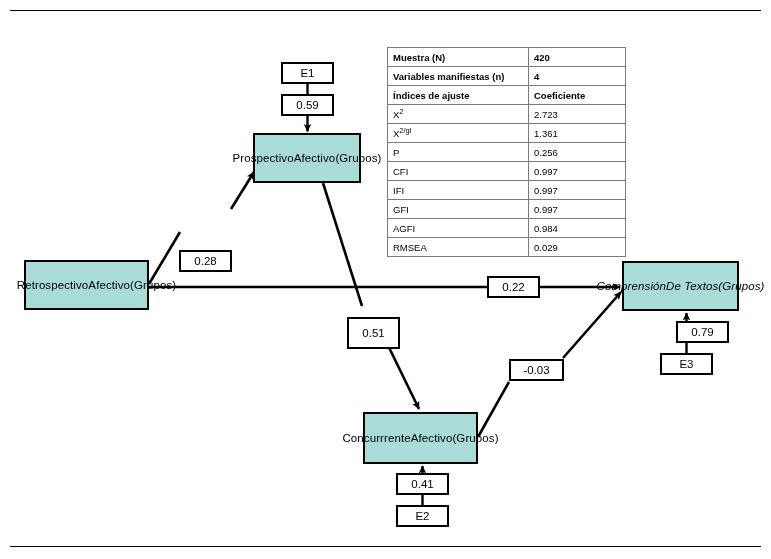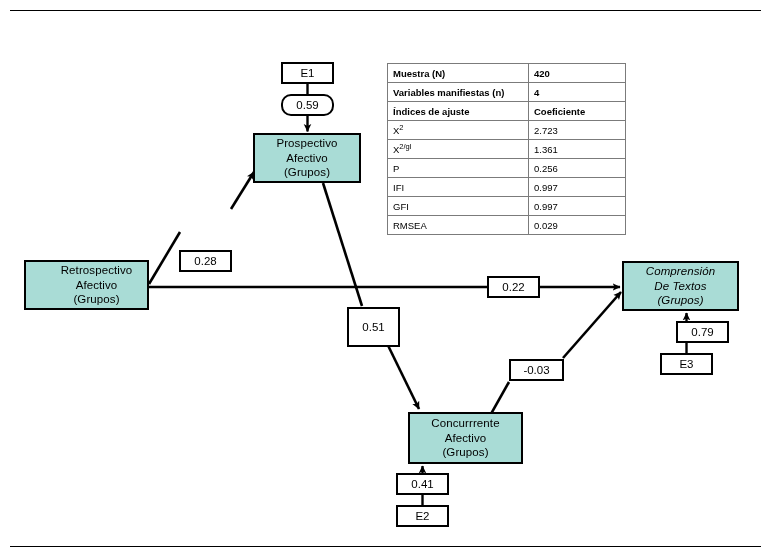--- a/index.html
+++ b/index.html
@@ -34,21 +34,21 @@
   #rule-top { top: 10px; }
   #rule-bottom { top: 546px; }
 
   
   .construct {
     position: absolute;
     box-sizing: border-box;
     background: #a9dcd6;
     border: 2.2px solid #000000;
     display: flex;
-    flex-direction: column;
+    flex-direction: row;
     align-items: center;
     justify-content: center;
     font-size: 11.5px;
     line-height: 14.5px;
     color: #000000;
     text-align: right;
     letter-spacing: 0.1px;
   }
   .construct span { display: block; white-space: nowrap; }
 
@@ -80,21 +80,20 @@
 
   
   #fit-table {
     position: absolute;
     left: 387px;
     top: 47px;
     width: 216px;
     border-collapse: collapse;
     background: #ffffff;
     table-layout: fixed;
-    margin-top: 16px;
   }
   #fit-table td {
     border: 1px solid #7b7b7b;
     font-size: 9.5px;
     color: #000000;
     padding: 3px 5px 3px 5px;
     height: 12px;
     vertical-align: middle;
     white-space: nowrap;
     overflow: hidden;
@@ -146,42 +145,42 @@
     <span>Afectivo</span>
     <span>(Grupos)</span>
   </div>
 
   <div class="construct" id="c-prospectivo" style="left:253px; top:133px; width:108px; height:50px;">
     <span>Prospectivo</span>
     <span>Afectivo</span>
     <span>(Grupos)</span>
   </div>
 
-  <div class="construct" id="c-concurrrente" style="left:363px; top:412px; width:115px; height:52px;margin-left:45px;">
+  <div class="construct" id="c-concurrrente" style="left:363px; top:412px; width:115px; height:52px;">
     <span>Concurrrente</span>
     <span>Afectivo</span>
     <span>(Grupos)</span>
   </div>
 
   <div class="construct" id="c-comprension" style="left:622px; top:261px; width:117px; height:50px;font-style:italic;">
     <span>Comprensión</span>
     <span>De Textos</span>
     <span>(Grupos)</span>
   </div>
 
   <div class="minibox" style="left:281px; top:62px; width:53px; height:22px;">E1</div>
   <div class="minibox" style="left:396px; top:505px; width:53px; height:22px;">E2</div>
   <div class="minibox" style="left:660px; top:353px; width:53px; height:22px;">E3</div>
 
-  <div class="minibox" style="left:281px; top:94px; width:53px; height:22px;border-radius:10px;">0.59</div>
+  <div class="minibox" style="left:281px; top:94px; width:53px; height:22px;">0.59</div>
   <div class="minibox" style="left:396px; top:473px; width:53px; height:22px;">0.41</div>
   <div class="minibox" style="left:660px; top:321px; width:53px; height:22px;margin-left:16px;">0.79</div>
 
   <div class="pathlabel" style="left:179px; top:210px; width:53px; height:22px;margin-top:40px;">0.28</div>
-  <div class="pathlabel" style="left:347px; top:307px; width:53px; height:40px;">0.51</div>
+  <div class="pathlabel" style="left:347px; top:317px; width:53px; height:32px;">0.51</div>
   <div class="pathlabel" style="left:487px; top:276px; width:53px; height:22px;">0.22</div>
   <div class="pathlabel" style="left:509px; top:359px; width:55px; height:22px;">-0.03</div>
 
   <table id="fit-table">
     <tbody>
         <tr class="bold">
           <td class="col-label">Muestra (N)</td>
           <td class="col-value">420</td>
         </tr>
         <tr class="bold">
@@ -198,27 +197,35 @@
         </tr>
         <tr>
           <td class="col-label">X<sup>2/gl</sup></td>
           <td class="col-value">1.361</td>
         </tr>
         <tr>
           <td class="col-label">P</td>
           <td class="col-value">0.256</td>
         </tr>
         <tr>
+          <td class="col-label">CFI</td>
+          <td class="col-value">0.997</td>
+        </tr>
+        <tr>
           <td class="col-label">IFI</td>
           <td class="col-value">0.997</td>
         </tr>
         <tr>
           <td class="col-label">GFI</td>
           <td class="col-value">0.997</td>
         </tr>
         <tr>
+          <td class="col-label">AGFI</td>
+          <td class="col-value">0.984</td>
+        </tr>
+        <tr>
           <td class="col-label">RMSEA</td>
           <td class="col-value">0.029</td>
         </tr>
       </tbody>
   </table>
 
 </div>
 
 </body></html>

